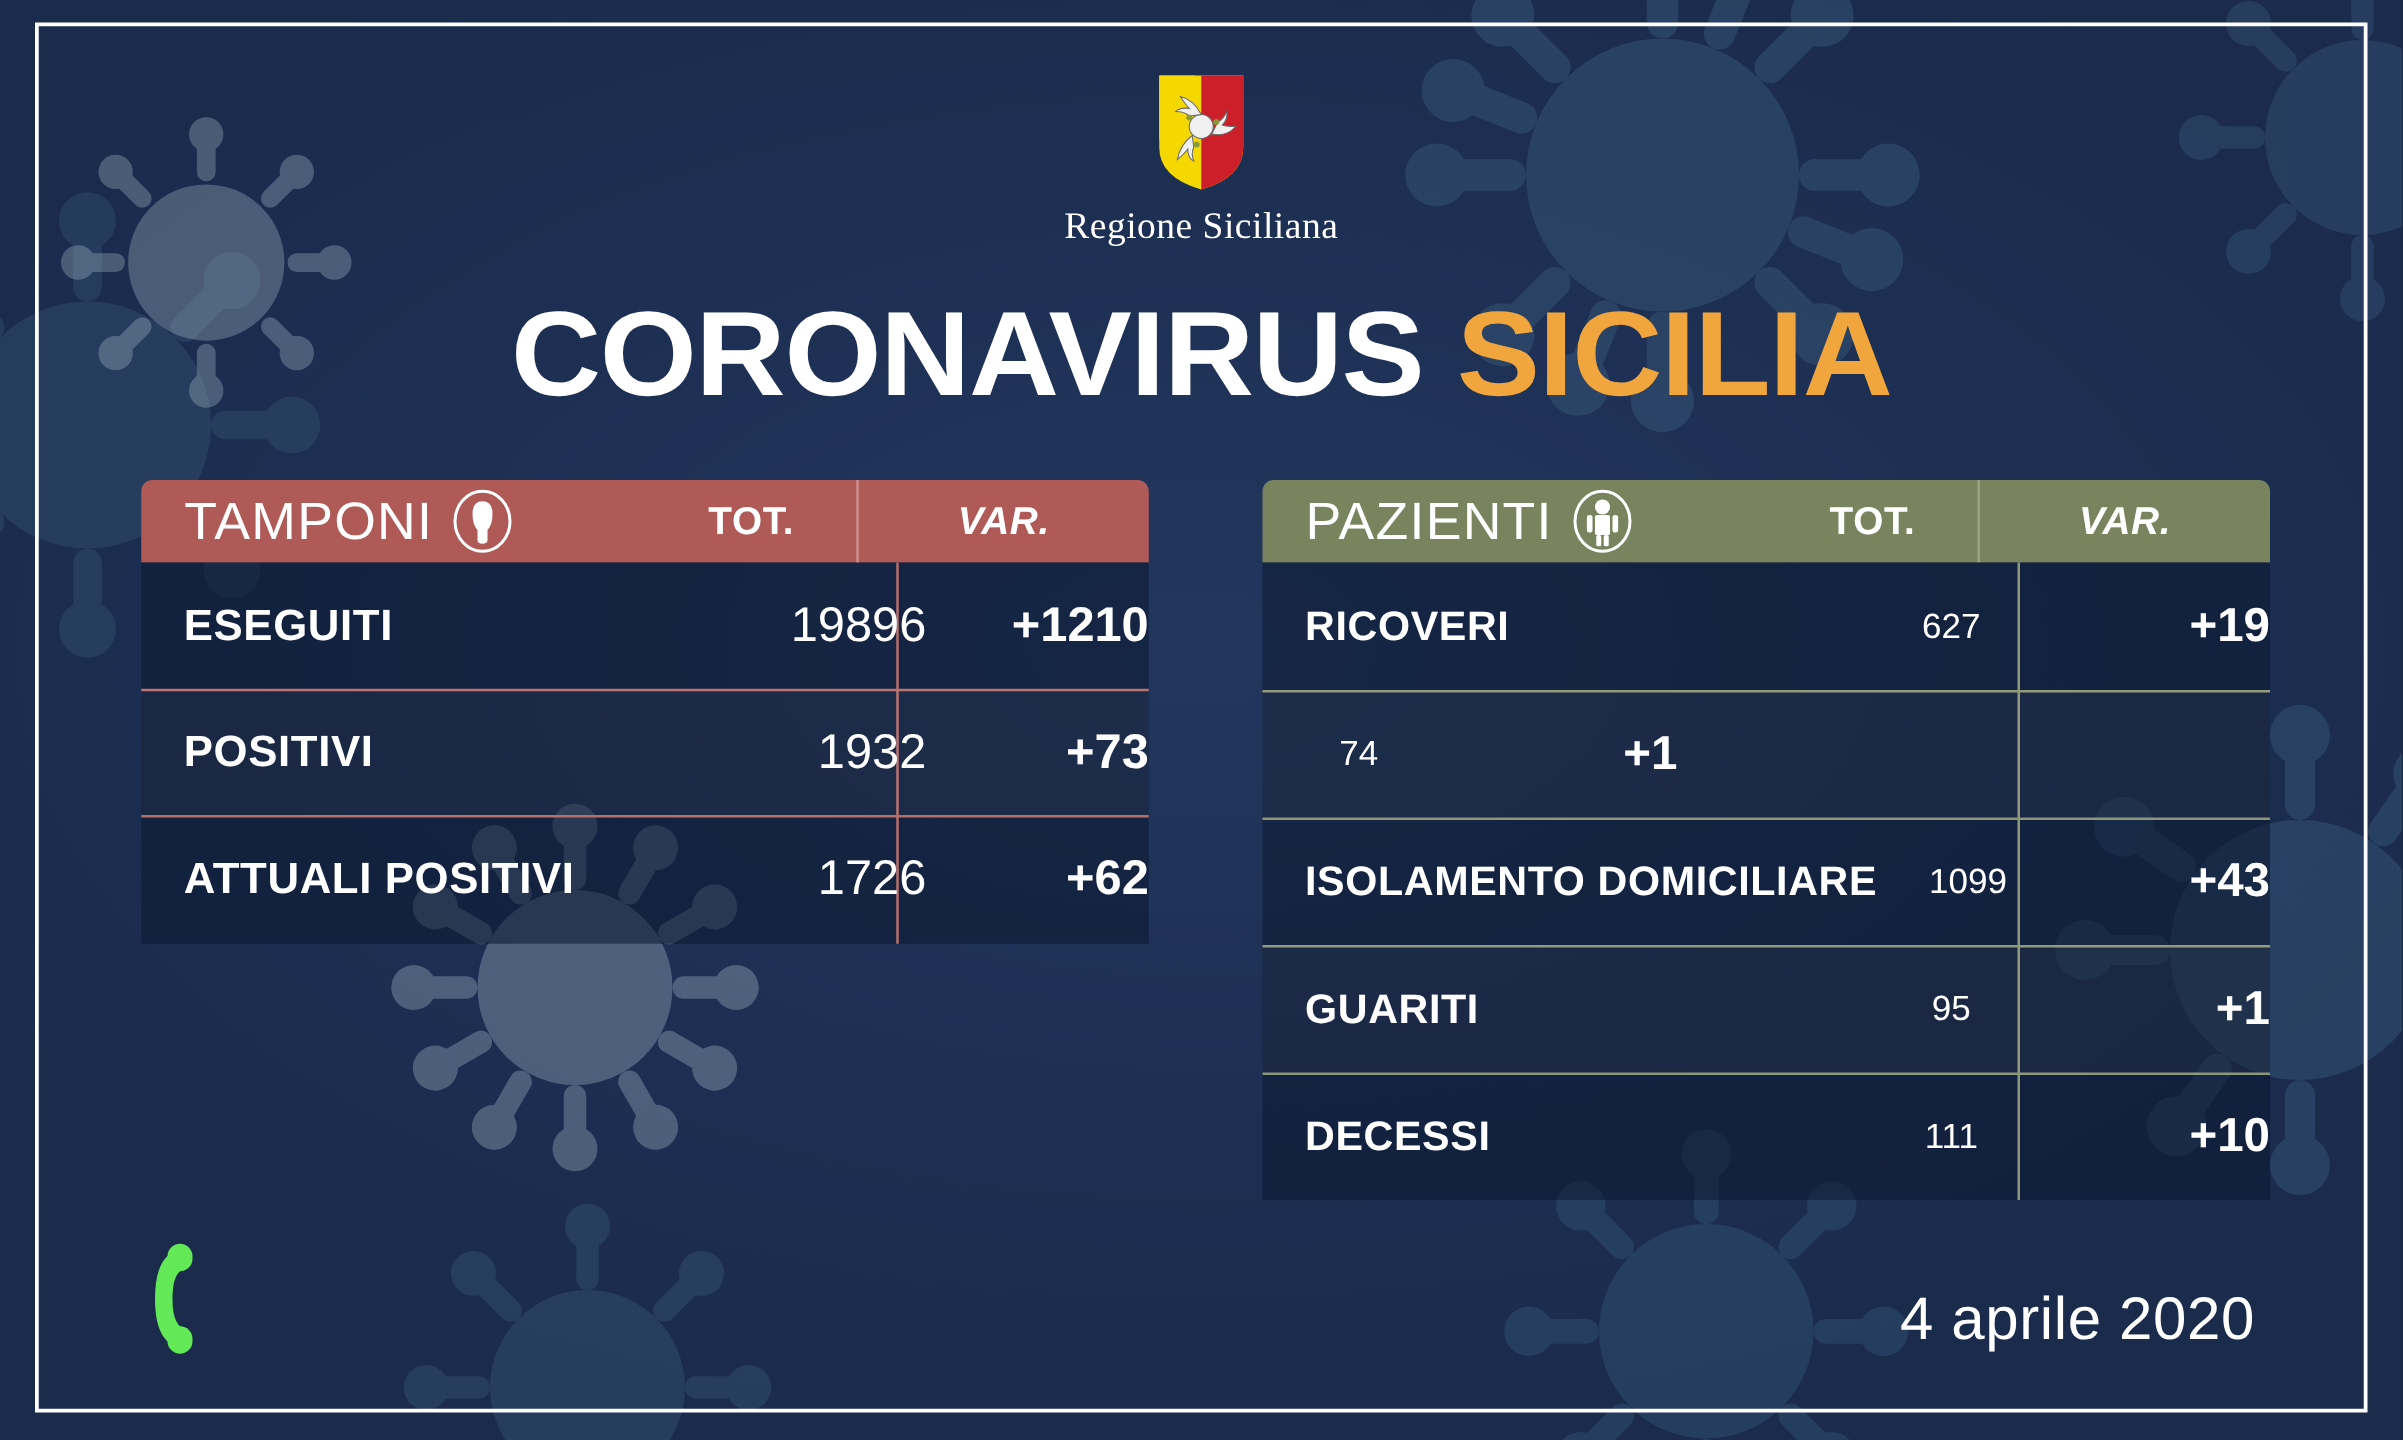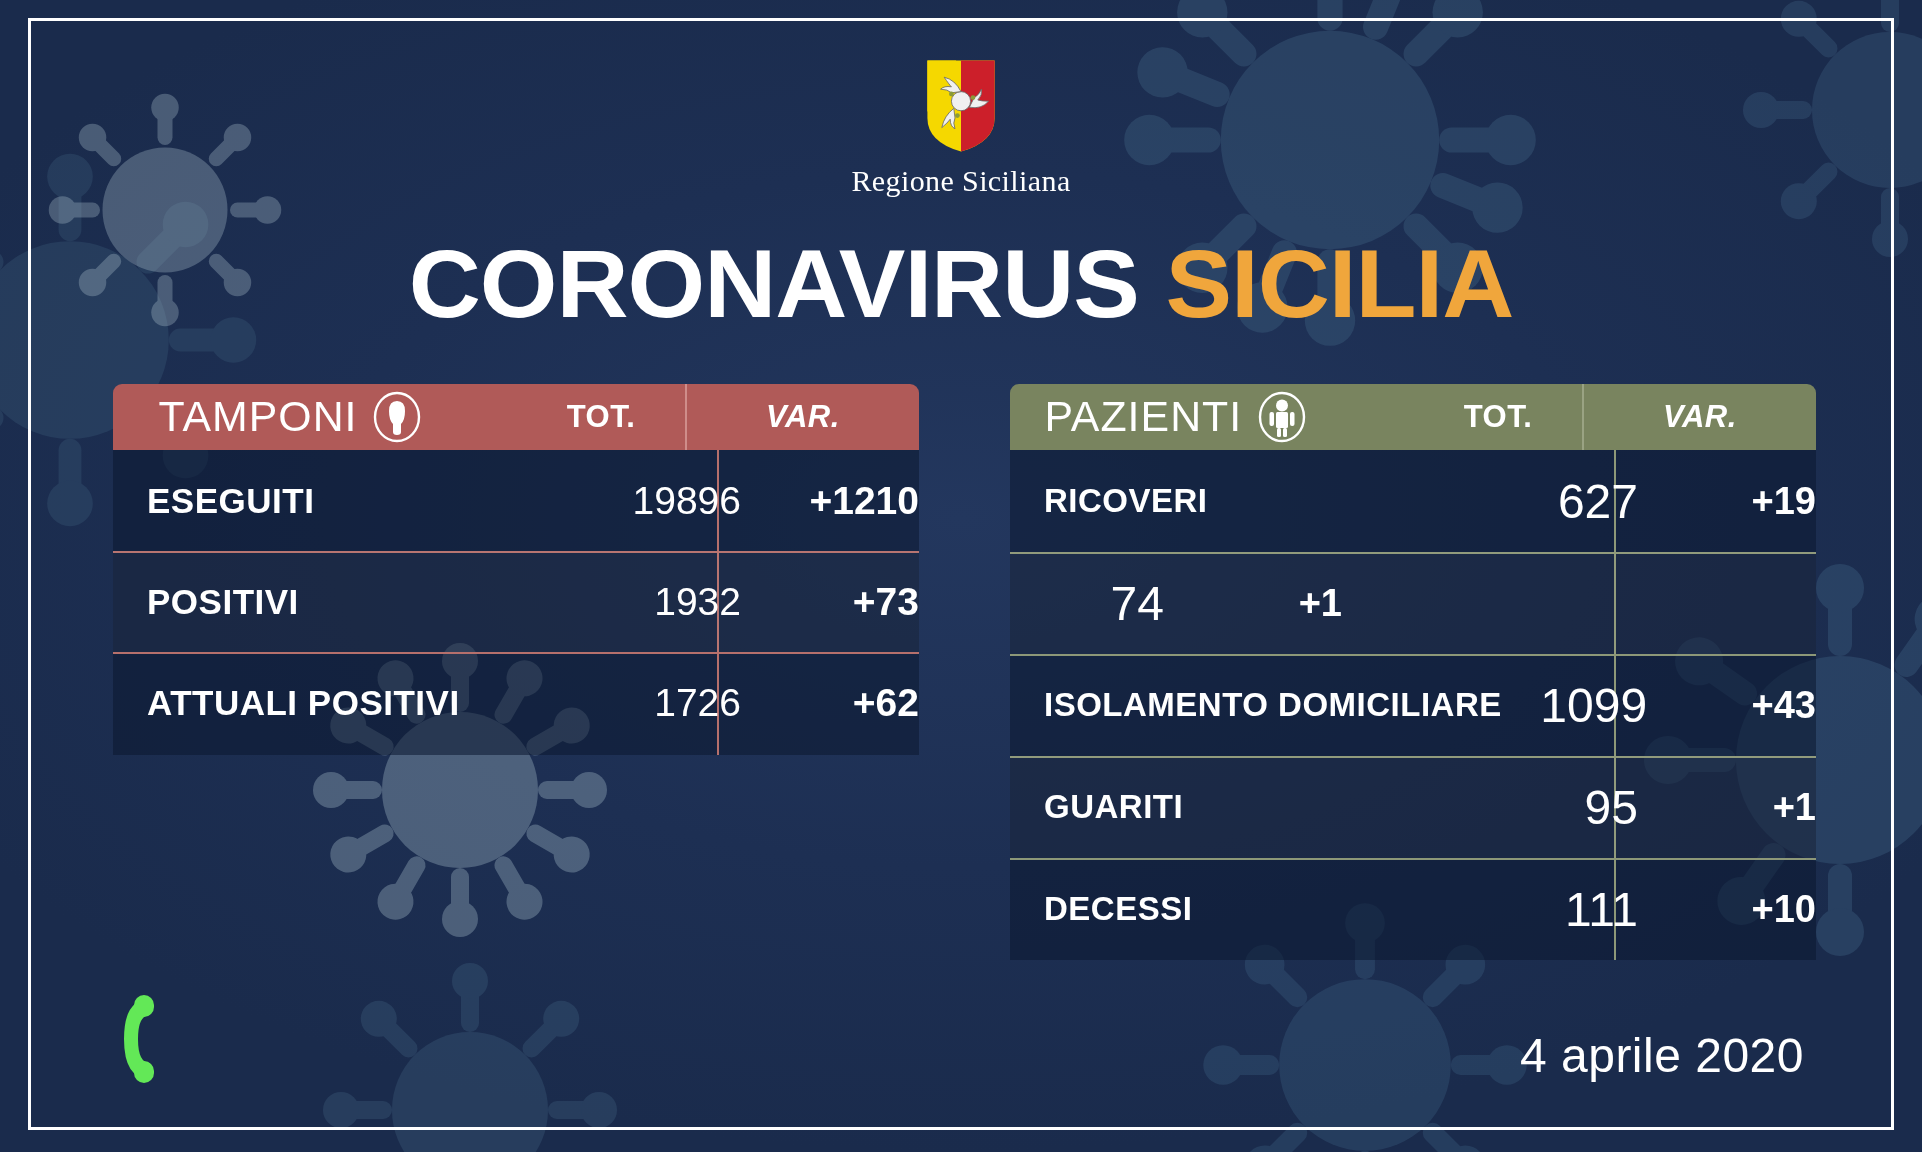--- a/index.html
+++ b/index.html
@@ -56,21 +56,21 @@
   
   .table {
     position:absolute; z-index:10;
   }
   .thead {
     display:flex; align-items:center;
     height:66px;
     border-radius:9px 9px 0 0;
     color:#fff;
   }
-  .thead.red   { background:#b05a58;padding-left:11px; }
+  .thead.red   { background:#b05a58; }
   .thead.olive { background:#79845f; }
 
   .t-title {
     font-size:42px; font-weight:400; letter-spacing:1px;
     padding-left:36px; white-space:nowrap;
     transform:scaleX(1.02);
   }
   .t-icon { margin-left:16px; display:flex; align-items:center; }
   .t-icon svg { display:block; }
   .spacer { flex:1 1 auto; }
@@ -119,21 +119,21 @@
   #tamponi .tbody { height:305px; }
   #tamponi .trow { height:101px; }
   #tamponi .vdiv { left:604px; }
 
   
   #pazienti { left:1010px; top:384px; width:806px; }
   #pazienti .tbody { height:510px; }
   #pazienti .trow { height:102px; }
   #pazienti .vdiv { left:604px; }
   #pazienti .cell-label { font-size:33px; }
-  #pazienti .cell-tot  { font-size:48px; }
+  #pazienti .cell-tot  { font-size:28px;text-align:center; }
   #pazienti .cell-var  { font-size:38px; }
 
   
   #greenbox {
     position:absolute; left:112px; top:993px;
     display:flex; align-items:center; z-index:10;
   }
   #phone-icon { width:44px; height:92px; margin-right:12px; }
   #green-inner { position:relative; }
   .gn-label {

